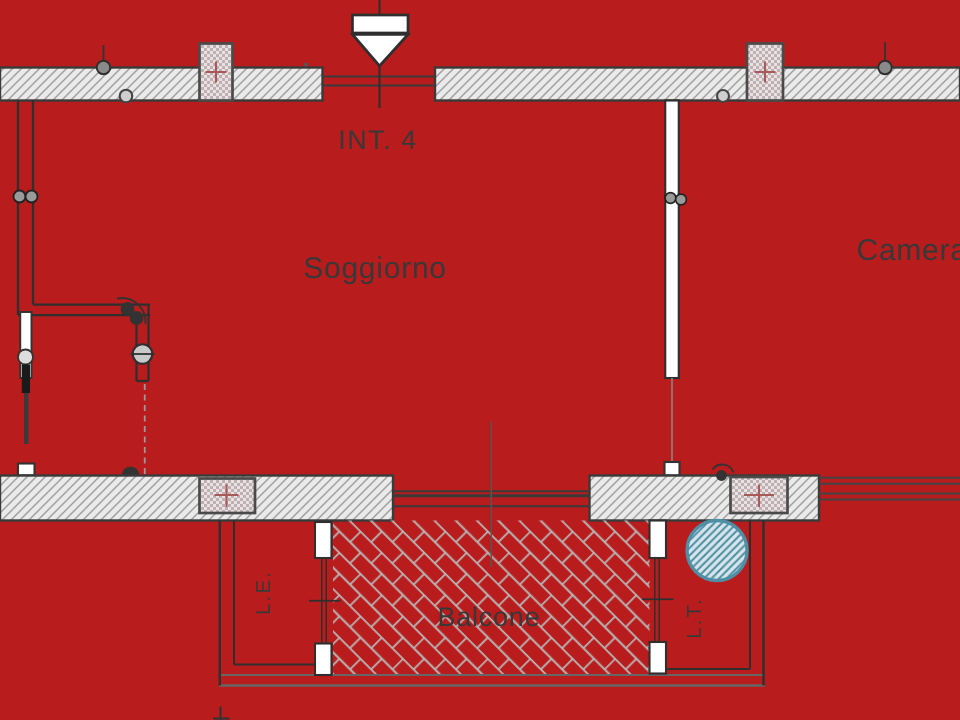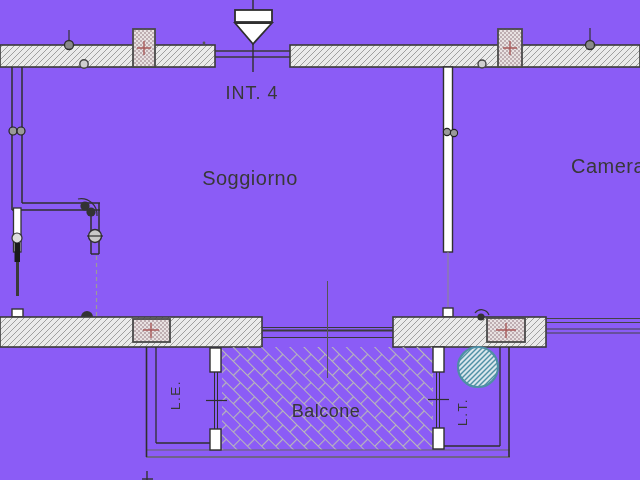--- a/index.html
+++ b/index.html
@@ -1,16 +1,16 @@
 <!DOCTYPE html>
 <html><head>
 <meta charset="utf-8">
 <style>
   html,body{margin:0;padding:0;background:#ffffff;}
-  #stage{position:relative;width:640px;height:480px;background:#8b5cf6;overflow:hidden;
+  #stage{position:relative;width:640px;height:480px;background:#b91c1c;overflow:hidden;
          font-family:"Liberation Sans", sans-serif;}
   svg{position:absolute;left:0;top:0;}
   text{fill:#383838;}
   .room-label{font-size:20px;letter-spacing:0.5px;}
   .small-label{font-size:13.5px;letter-spacing:1.5px;}
   .entry-label{font-size:18px;letter-spacing:1px;}
   .balcony-label{font-size:18px;letter-spacing:0.5px;}
 </style>
 </head>
 <body>

